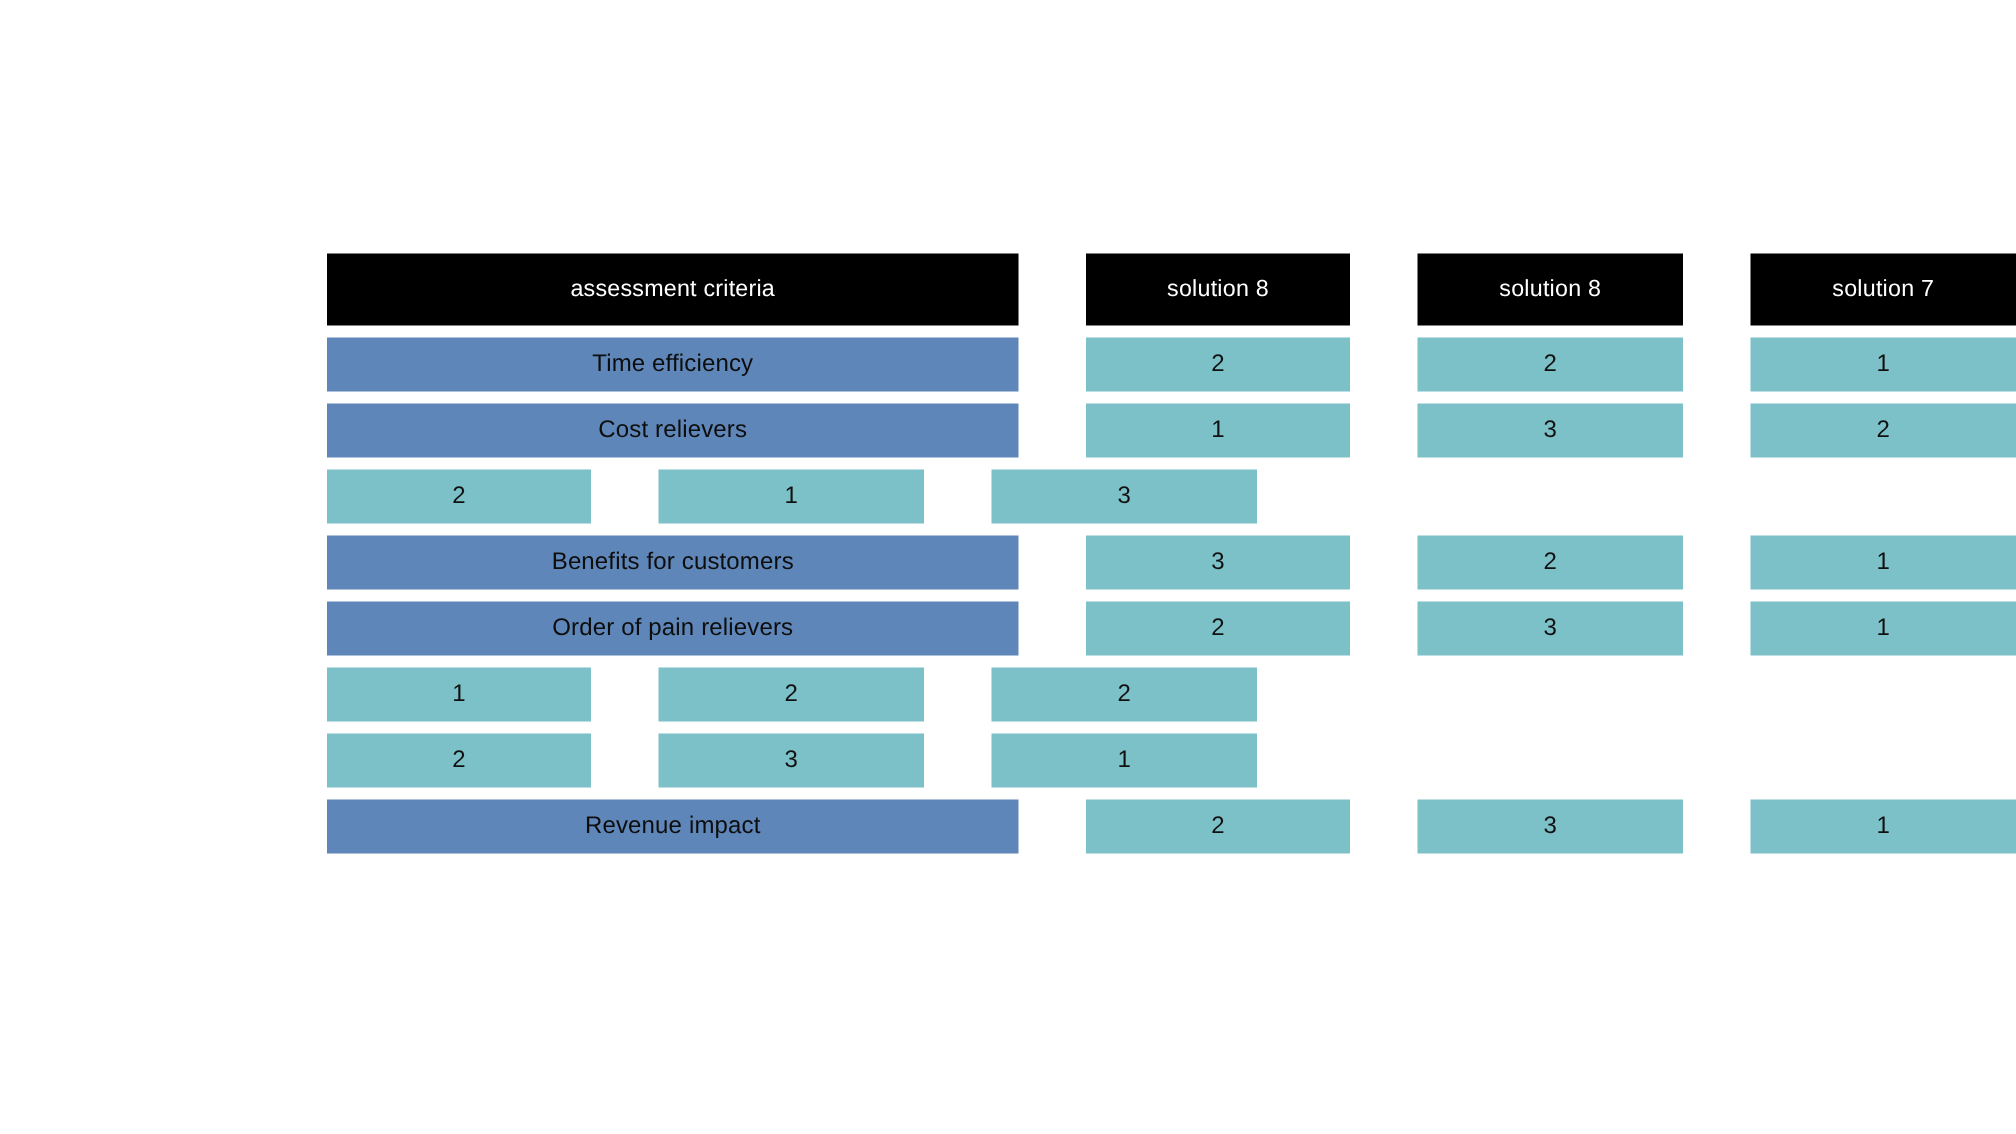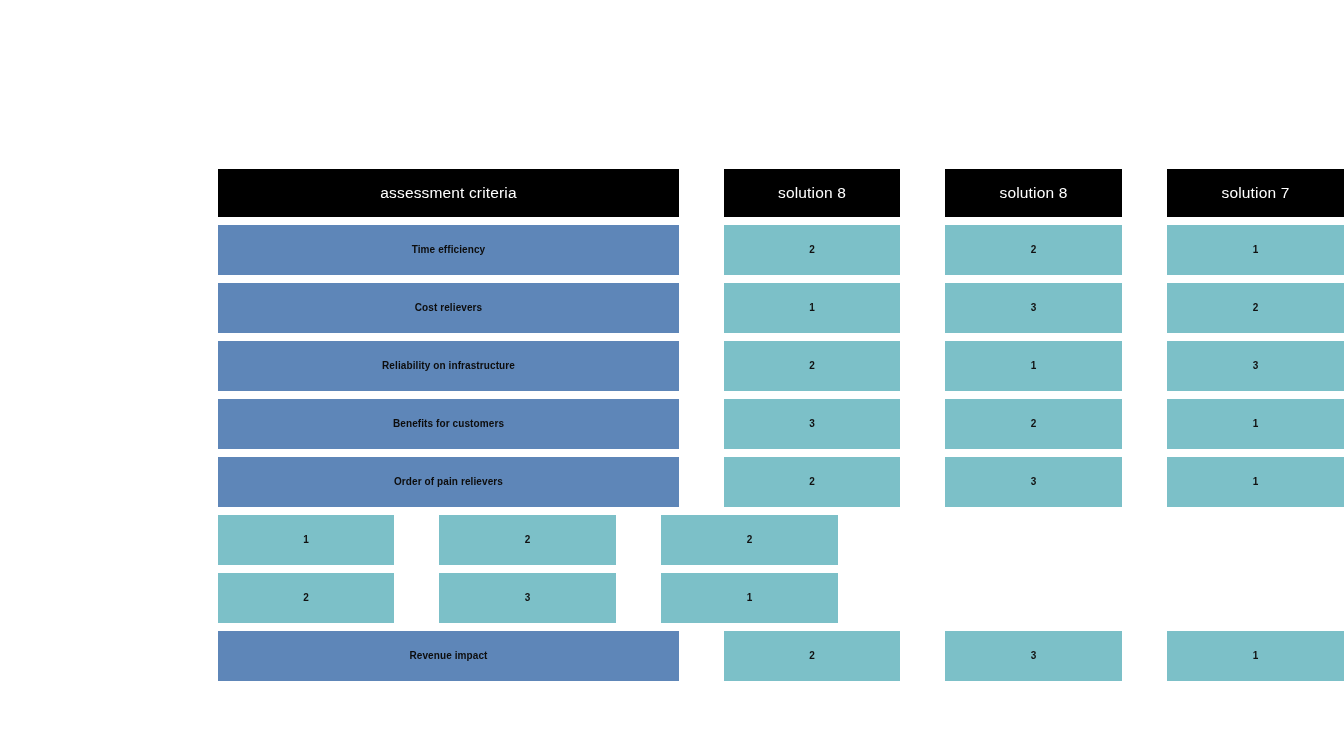--- a/index.html
+++ b/index.html
@@ -55,23 +55,23 @@
     height: 48px;
     background: #000000;
     color: #ffffff;
     font-size: 15.5px;
     font-weight: 400;
     letter-spacing: 0.15px;
   }
 
   
   .body-row .cell {
-    height: 50px;
-    font-size: 10px;
-    font-weight: 700;
+    height: 36px;
+    font-size: 16px;
+    font-weight: 400;
     color: #111111;
   }
   .body-row .col-criteria {
     background: #5E86B8;
     color: #0d0d0d;
     letter-spacing: 0.1px;
   }
   .body-row .col-sol {
     background: #7CC0C8;
     color: #111111;
@@ -121,23 +121,20 @@
     </div>
     <div class="cell col-sol s2">
       <span>3</span>
     </div>
     <div class="cell col-sol s3">
       <span>2</span>
     </div>
   </div>
 
   <div class="matrix-row body-row">
-    <div class="cell col-criteria">
-      <span>Reliability on infrastructure</span>
-    </div>
     <div class="cell col-sol s1">
       <span>2</span>
     </div>
     <div class="cell col-sol s2">
       <span>1</span>
     </div>
     <div class="cell col-sol s3">
       <span>3</span>
     </div>
   </div>

